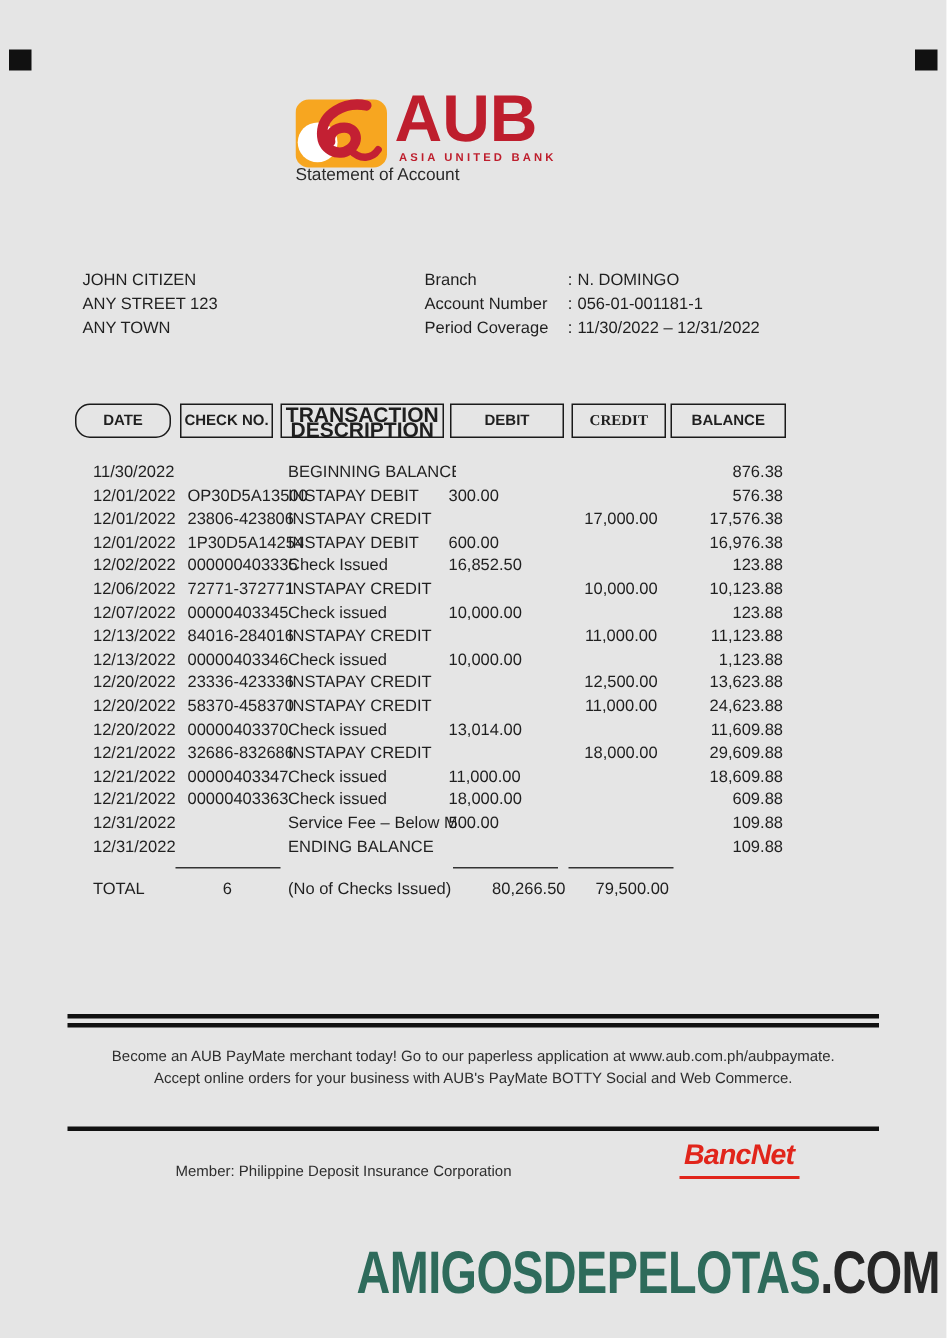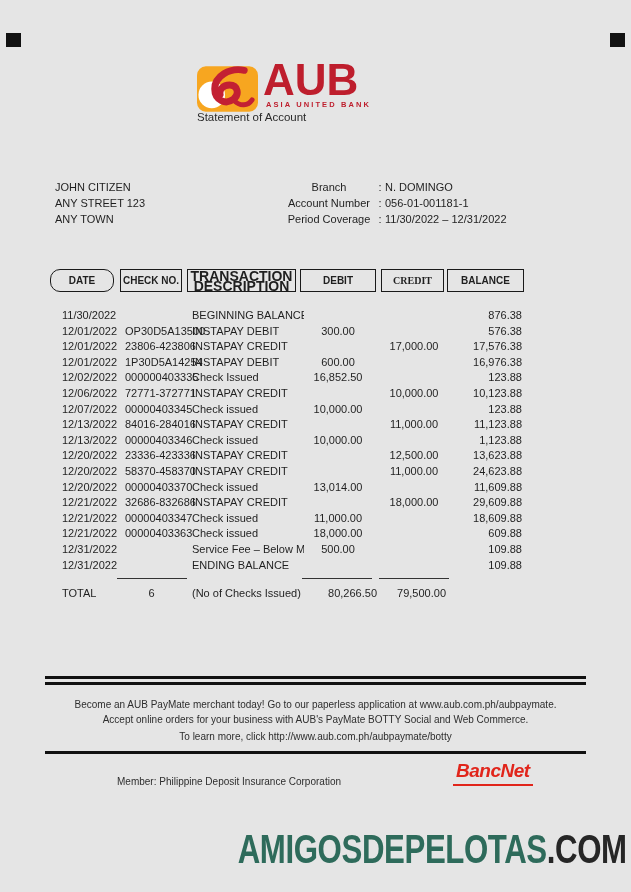--- a/index.html
+++ b/index.html
@@ -14,21 +14,21 @@
   .brand-name{position:absolute;left:263px;top:58px;font-size:44px;font-weight:700;
               color:#be1e2d;letter-spacing:0px;line-height:1;}
   .brand-tagline{position:absolute;left:266px;top:100px;font-size:7.5px;font-weight:700;
                  color:#be1e2d;letter-spacing:2.1px;white-space:nowrap;}
   .doc-title{position:absolute;left:197px;top:111px;font-size:11.5px;color:#2a2a2a;}
 
   
   .customer{position:absolute;left:55px;top:179px;font-size:11px;line-height:16px;}
   .acct-info{position:absolute;left:283px;top:179px;font-size:11px;line-height:16px;}
   .acct-row{display:flex;}
-  .acct-label{width:92px;text-align:center;}
+  .acct-label{width:92px;text-align:left;}
   .acct-colon{width:10px;text-align:center;}
   .acct-value{white-space:nowrap;}
 
   
   .thead{position:absolute;top:269px;left:0;width:631px;height:24px;}
   .hbox{position:absolute;top:0;height:21px;border:1.5px solid #1a1a1a;
         display:flex;align-items:center;justify-content:center;text-align:center;
         font-size:10px;font-weight:700;line-height:10px;}
   .h-date{left:50px;width:62px;border-radius:10px;}
   .h-check{left:120px;width:60px;}
@@ -37,21 +37,21 @@
   .h-credit{left:381px;width:61px;font-family:Liberation Serif, serif;}
   .h-bal{left:447px;width:75px;}
 
   
   .tbody{position:absolute;top:308px;left:0;width:631px;}
   .trow{position:relative;height:15.6px;font-size:11px;}
   .trow span{position:absolute;top:1px;white-space:nowrap;}
   .c-date{left:62px;}
   .c-check{left:125px;}
   .c-desc{left:192px;width:112px;overflow:hidden;}
-  .c-debit{left:299px;width:78px;text-align:center;}
+  .c-debit{left:299px;width:78px;text-align:left;}
   .c-credit{left:380px;width:68px;text-align:center;}
   .c-bal{left:447px;width:75px;text-align:right;}
 
   .sumline{position:absolute;height:0;border-top:1.5px solid #333;top:578px;}
   .sl-check{left:117px;width:70px;}
   .sl-debit{left:302px;width:70px;}
   .sl-credit{left:379px;width:70px;}
 
   .total-row{position:absolute;top:587px;left:0;width:631px;font-size:11px;}
   .total-row span{position:absolute;white-space:nowrap;}
@@ -280,21 +280,20 @@
     <span class="t-debit">80,266.50</span>
     <span class="t-credit">79,500.00</span>
   </div>
 
   <div class="rule-double-a"></div>
   <div class="rule-double-b"></div>
 
   <div class="promo">
     <div>Become an AUB PayMate merchant today! Go to our paperless application at www.aub.com.ph/aubpaymate.</div>
     <div>Accept online orders for your business with AUB's PayMate BOTTY Social and Web Commerce.</div>
-    <div class="line3">To learn more, click http://www.aub.com.ph/aubpaymate/botty</div>
   </div>
 
   <div class="rule-single"></div>
 
   <div class="member-line">Member: Philippine Deposit Insurance Corporation</div>
   <div class="bancnet">BancNet</div>
 
   <div class="watermark">
     <span class="wm-main">AMIGOSDEPELOTAS</span><span class="wm-suffix">.COM</span>
   </div>

